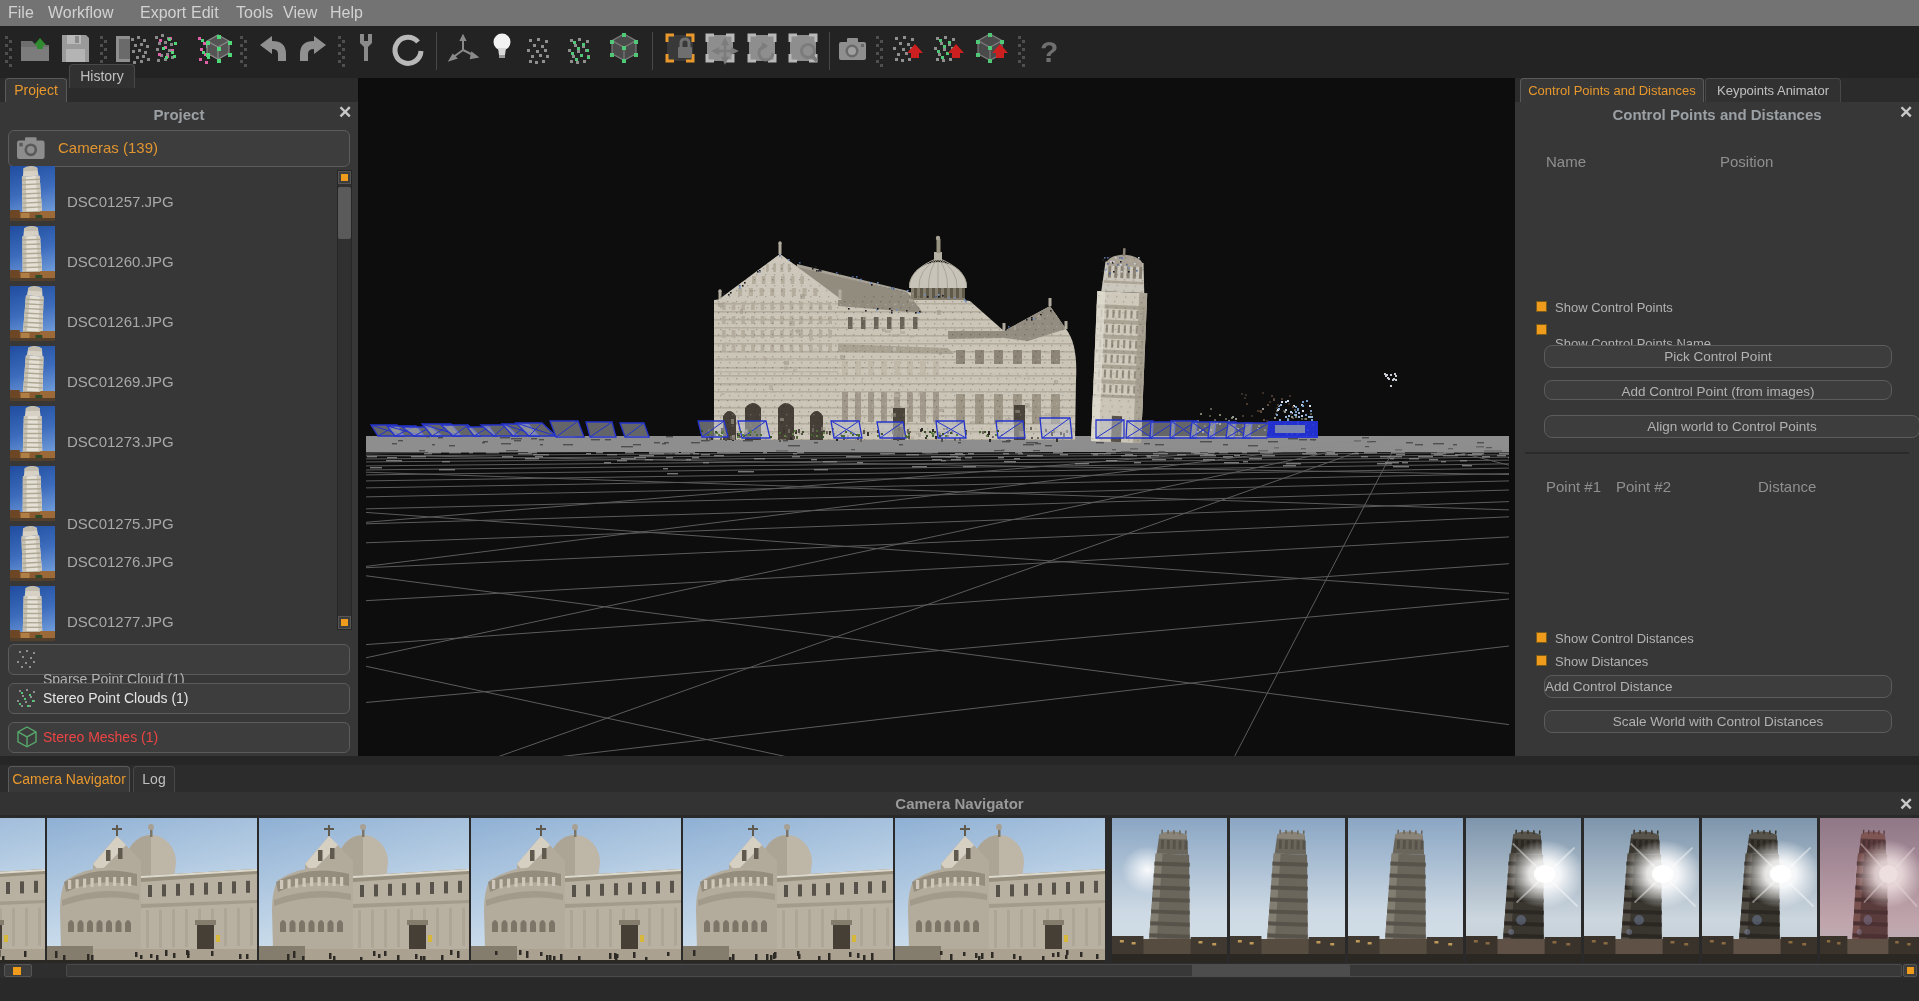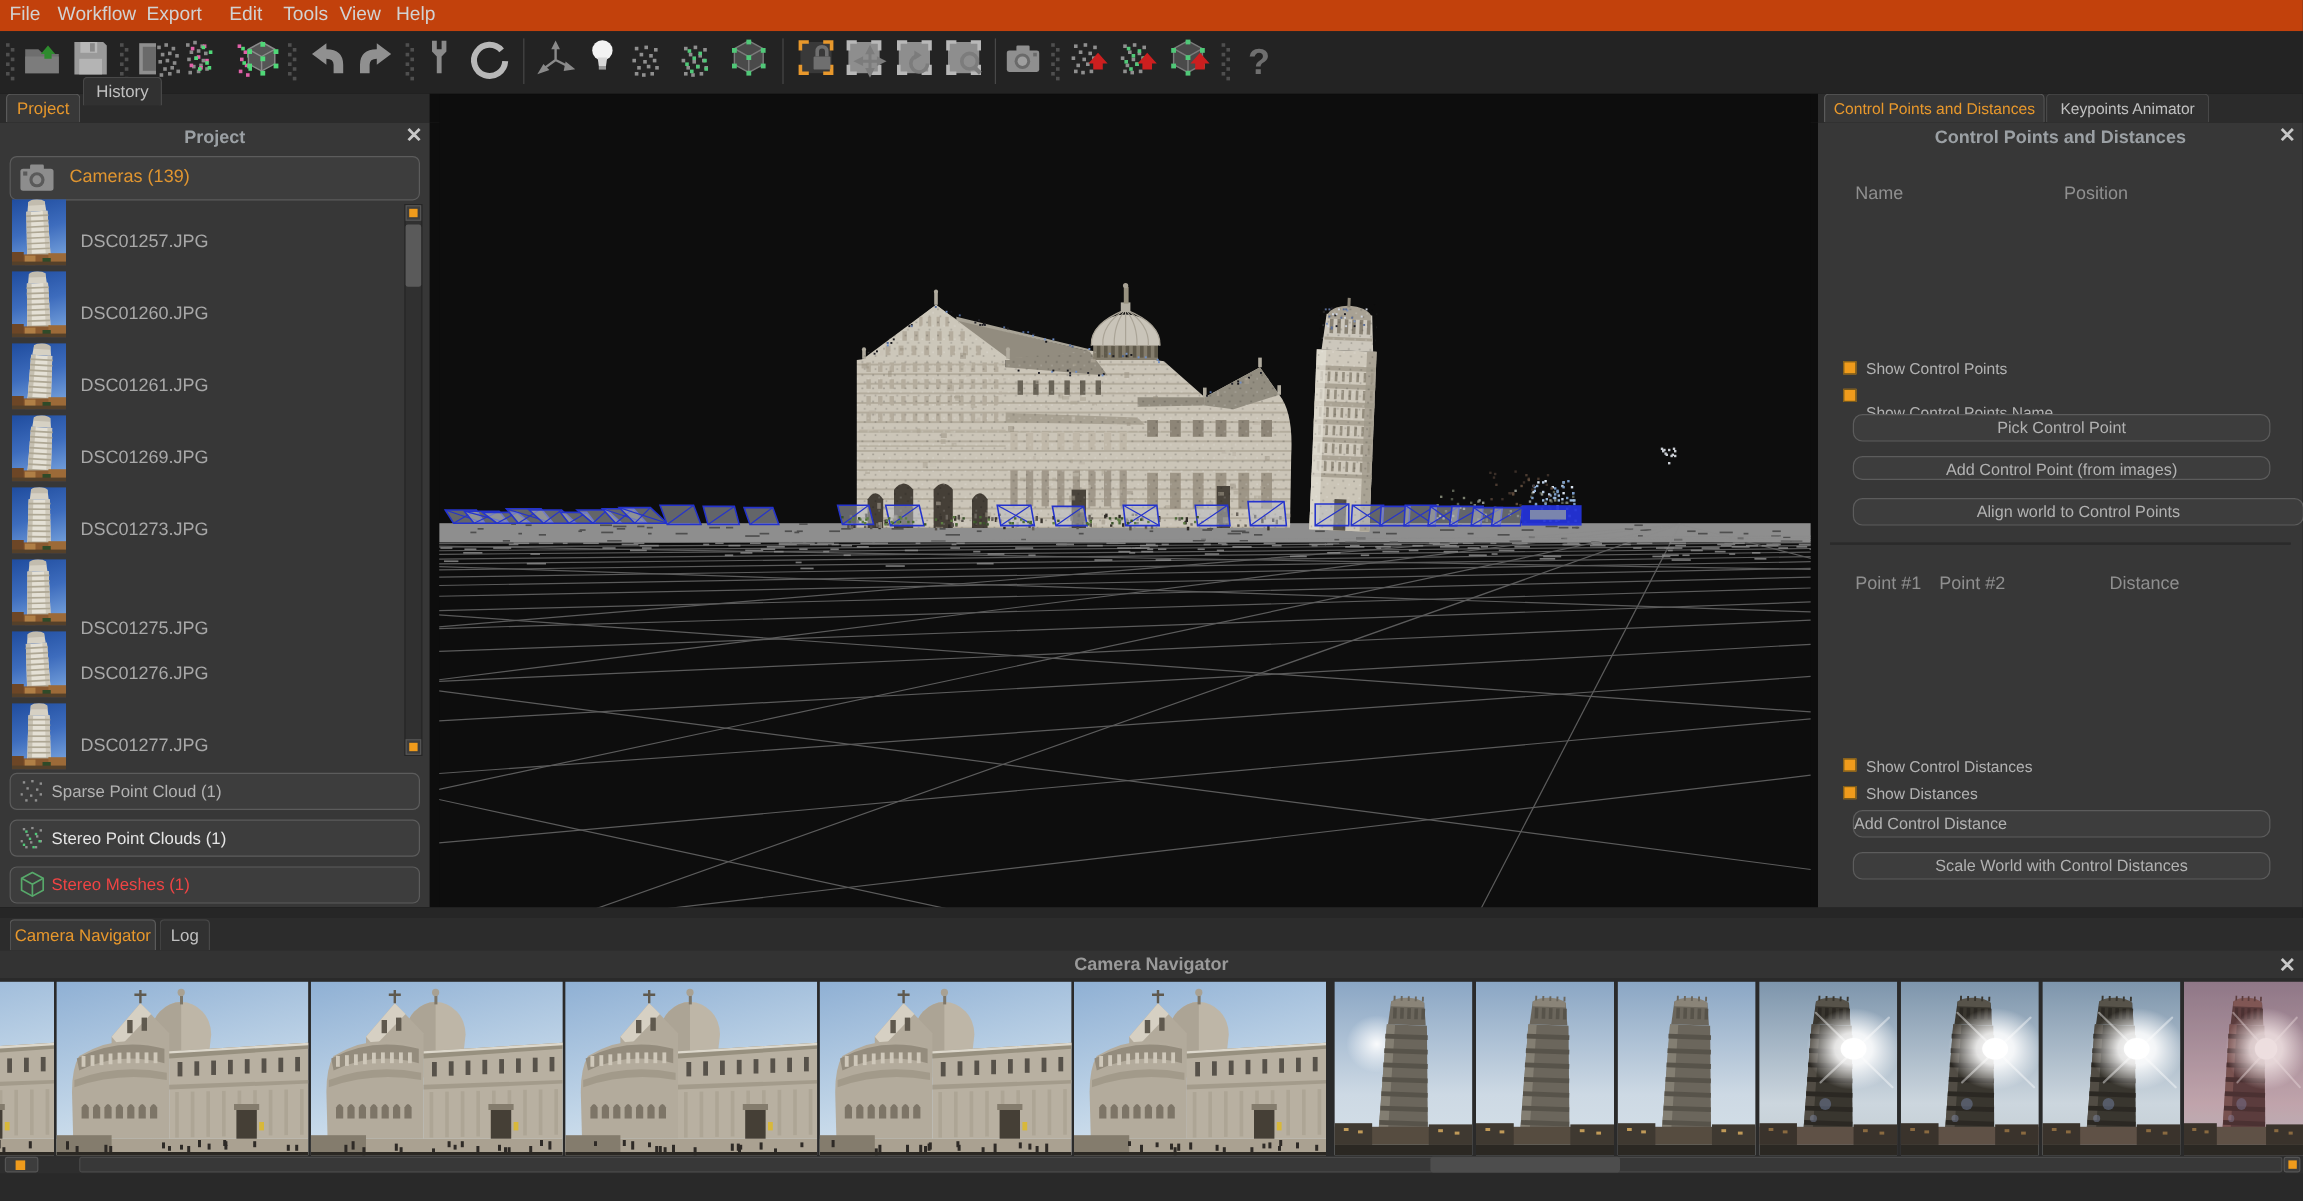--- a/index.html
+++ b/index.html
@@ -1,17 +1,17 @@
 <!DOCTYPE html>
 <html><head><meta charset="utf-8"><style>
 html,body{margin:0;padding:0;width:1919px;height:1001px;overflow:hidden;
  background:#2b2b2b;font-family:"Liberation Sans",sans-serif;}
 *{box-sizing:border-box;}
 .abs{position:absolute;}
-#menubar{position:absolute;left:0;top:0;width:1919px;height:26px;background:#c2410c;
+#menubar{position:absolute;left:0;top:0;width:1919px;height:26px;background:#737373;
  color:#d2d2d2;}
 #menubar span{position:absolute;top:4px;font-size:16px;}
 #toolbar{position:absolute;left:0;top:26px;width:1919px;height:52px;background:#232323;}
 #tabrow{position:absolute;left:0;top:78px;width:1919px;height:24px;background:#0d0d0d;}
 .tabstrip{position:absolute;top:78px;height:24px;background:#2b2b2b;}
 .tab{position:absolute;top:0;height:24px;border:1px solid #555;border-bottom:none;
  border-radius:4px 4px 0 0;background:#333;color:#c0c0c0;font-size:14px;
  text-align:center;line-height:23px;}
 .tab.sel{background:#383838;color:#e8982c;border-color:#5a5a5a;}
 .tab.unsel{background:#313131;border-color:#484848;}
@@ -24,21 +24,21 @@
  color:#b2b2b2;font-size:14px;}
 .cklbl{position:absolute;color:#b2b2b2;font-size:13px;}
 .ckbox{position:absolute;width:11px;height:11px;background:#ef9b1c;border:1px solid #7a5a1a;}
 .hdrtxt{position:absolute;color:#8f8f8f;font-size:15px;}
 .thumblbl{position:absolute;color:#a8a8a8;font-size:15px;}
 </style></head>
 <body>
 <div id="menubar">
     <span style="left:8px">File</span>
     <span style="left:48px">Workflow</span>
-    <span style="left:122px">Export</span>
+    <span style="left:140px">Export</span>
     <span style="left:191px">Edit</span>
     <span style="left:236px">Tools</span>
     <span style="left:283px">View</span>
     <span style="left:330px">Help</span>
   </div>
 <div id="toolbar"></div>
 <svg class="abs" style="left:0;top:26px" width="1919" height="52">
     <g transform="translate(0,-26)">
       <g fill="#4f4f4f">
         <rect x="5" y="36" width="3" height="3"></rect>
@@ -1780,21 +1780,21 @@
     <rect x="9" y="0" width="2" height="2" fill="#8f8f8f"></rect>
     <rect x="16" y="2" width="2" height="2" fill="#8f8f8f"></rect>
     <rect x="5" y="6" width="2" height="2" fill="#8f8f8f"></rect>
     <rect x="13" y="7" width="2" height="2" fill="#8f8f8f"></rect>
     <rect x="0" y="11" width="2" height="2" fill="#8f8f8f"></rect>
     <rect x="8" y="12" width="2" height="2" fill="#8f8f8f"></rect>
     <rect x="16" y="11" width="2" height="2" fill="#8f8f8f"></rect>
     <rect x="4" y="16" width="2" height="2" fill="#8f8f8f"></rect>
     <rect x="12" y="16" width="2" height="2" fill="#8f8f8f"></rect>
   </svg>
-<div class="abs" style="left:43px;top:651px;color:#b2b2b2;font-size:14px">Sparse Point Cloud (1)</div>
+<div class="abs" style="left:43px;top:671px;color:#b2b2b2;font-size:14px">Sparse Point Cloud (1)</div>
 <div class="gbtn" style="left:8px;top:683px;width:342px;height:31px"></div>
 <svg class="abs" style="left:17px;top:689px" width="24" height="20">
     <rect x="2" y="1" width="2" height="2" fill="#8f8f8f"></rect>
     <rect x="9" y="0" width="2" height="2" fill="#8f8f8f"></rect>
     <rect x="16" y="2" width="2" height="2" fill="#8f8f8f"></rect>
     <rect x="5" y="6" width="2" height="2" fill="#8f8f8f"></rect>
     <rect x="13" y="7" width="2" height="2" fill="#8f8f8f"></rect>
     <rect x="0" y="11" width="2" height="2" fill="#8f8f8f"></rect>
     <rect x="8" y="12" width="2" height="2" fill="#8f8f8f"></rect>
     <rect x="16" y="11" width="2" height="2" fill="#8f8f8f"></rect>

